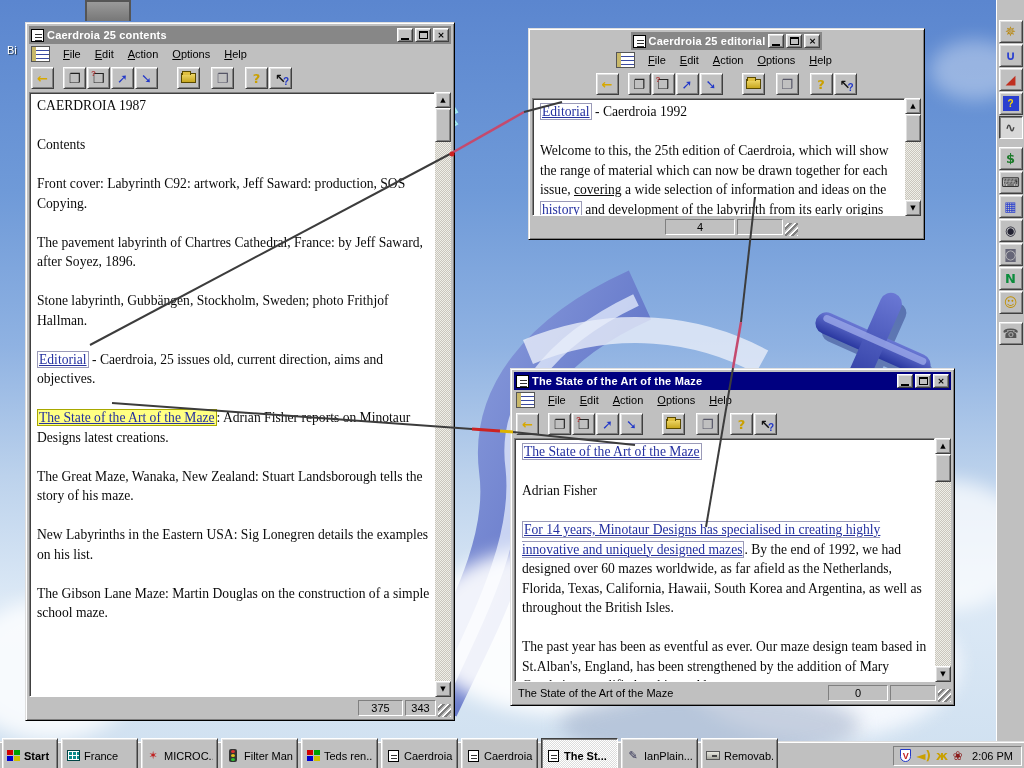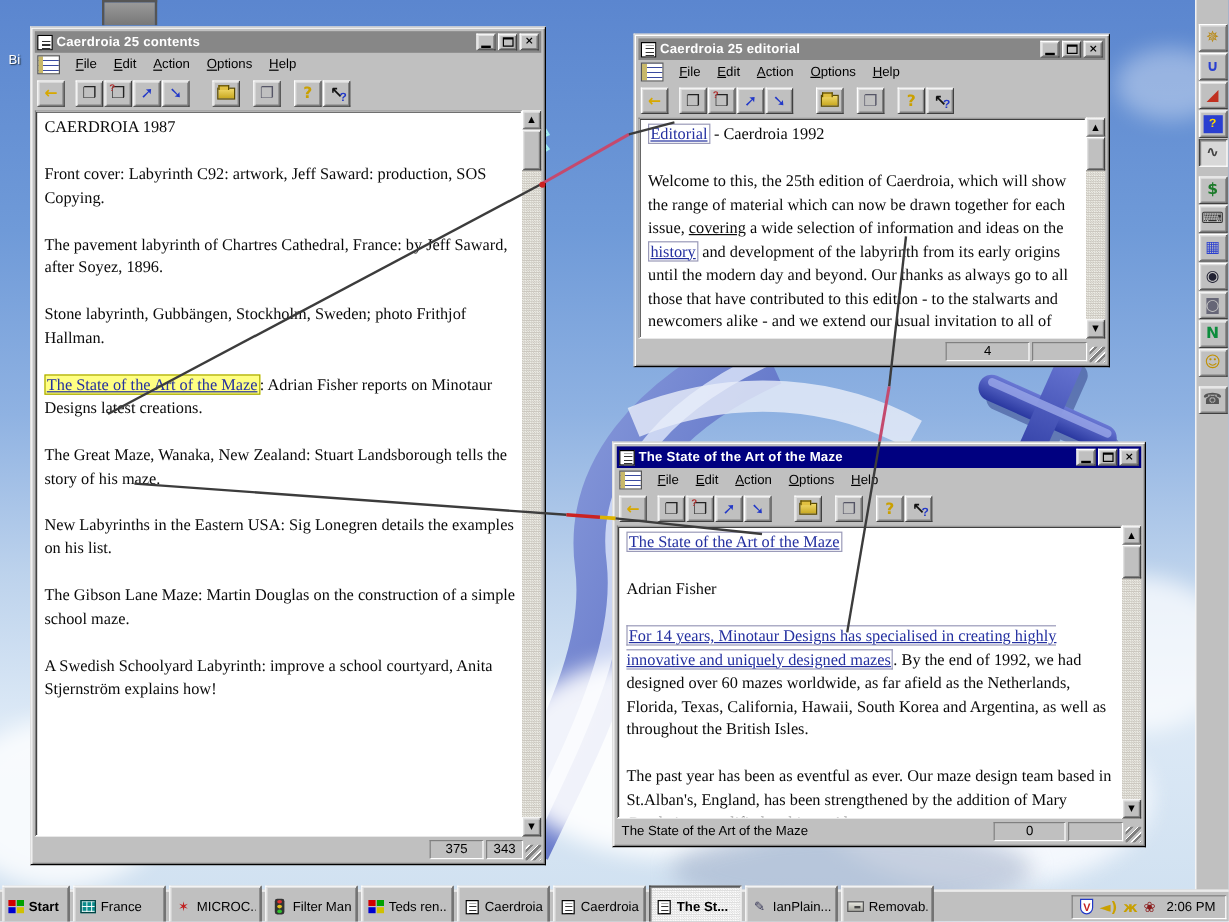--- a/index.html
+++ b/index.html
@@ -189,45 +189,46 @@
         <span class="g" style="color: rgb(202, 160, 0);">?</span>
       </button>
       <button class="tb bevel-out">
         <span class="g" style="color: rgb(17, 17, 17);">↖</span>
         <span class="badge br" style="color: rgb(34, 56, 200);">?</span>
       </button>
     </div>
   <div class="content-row">
     <div class="content">
         <p><span>CAERDROIA 1987</span></p>
+        <p><span>Contents</span></p>
         <p><span>Front cover: Labyrinth C92: artwork, Jeff Saward: production, SOS Copying.</span></p>
         <p><span>The pavement labyrinth of Chartres Cathedral, France: by Jeff Saward, after Soyez, 1896.</span></p>
         <p><span>Stone labyrinth, Gubbängen, Stockholm, Sweden; photo Frithjof Hallman.</span></p>
+        <p><span class="sg-box">Editorial</span><span> - Caerdroia, 25 issues old, current direction, aims and objectives.</span></p>
         <p><span class="sg-ybox">The State of the Art of the Maze</span><span>: Adrian Fisher reports on Minotaur Designs latest creations.</span></p>
         <p><span>The Great Maze, Wanaka, New Zealand: Stuart Landsborough tells the story of his maze.</span></p>
         <p><span>New Labyrinths in the Eastern USA: Sig Lonegren details the examples on his list.</span></p>
         <p><span>The Gibson Lane Maze: Martin Douglas on the construction of a simple school maze.</span></p>
-        <p><span>A Swedish Schoolyard Labyrinth: improve a school courtyard, Anita Stjernström explains how!</span></p>
       </div>
     <div class="vscroll">
       <span class="sc-btn bevel-out">▲</span>
       <span class="sc-thumb bevel-out"></span>
       <span class="sc-fill"></span>
       <span class="sc-btn bevel-out">▼</span>
     </div>
   </div>
   <div class="statusbar">
     <span class="st-text"></span>
     <span class="st-field" style="width:45px;">375</span>
     <span class="st-field" style="width:31px;">343</span>
     <span class="grip"></span>
   </div>
 </div>
 
-<div class="win" style="left:528px; top:28px; width:397px; height:278px; z-index:11;">
+<div class="win" style="left:528px; top:28px; width:397px; height:212px; z-index:11;align-items:center;">
   <div class="titlebar inactive">
     <span class="ico-doc"></span>
     <span class="title-text">Caerdroia 25 editorial</span>
     <span class="cap-btns">
       <span class="cap-btn bevel-out">
           <span class="mini"></span>
         </span>
       <span class="cap-btn bevel-out">
           <span class="maxi"></span>
         </span>

